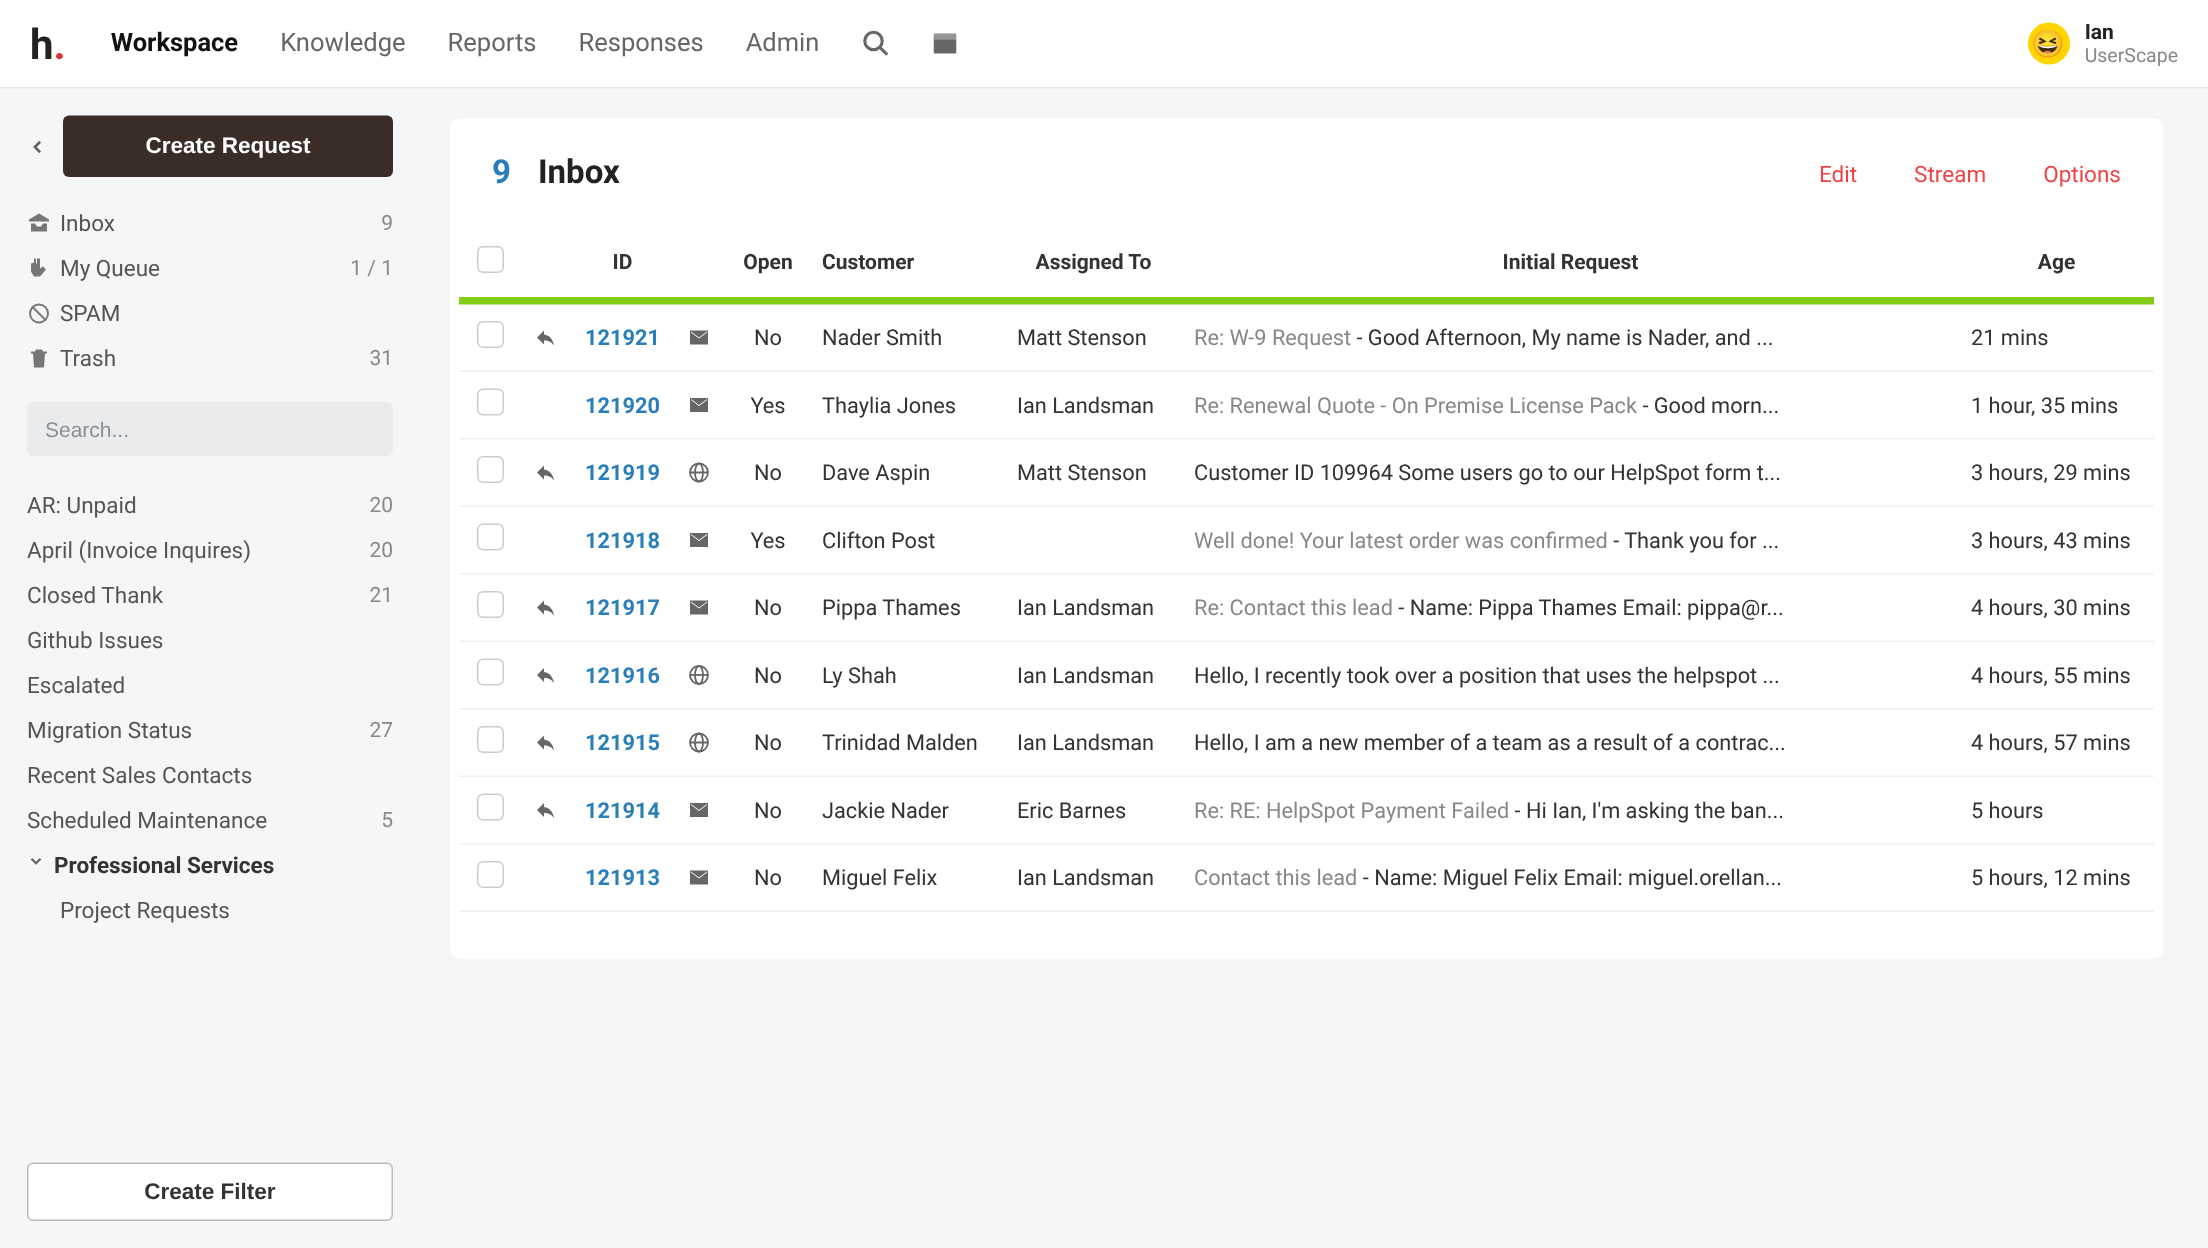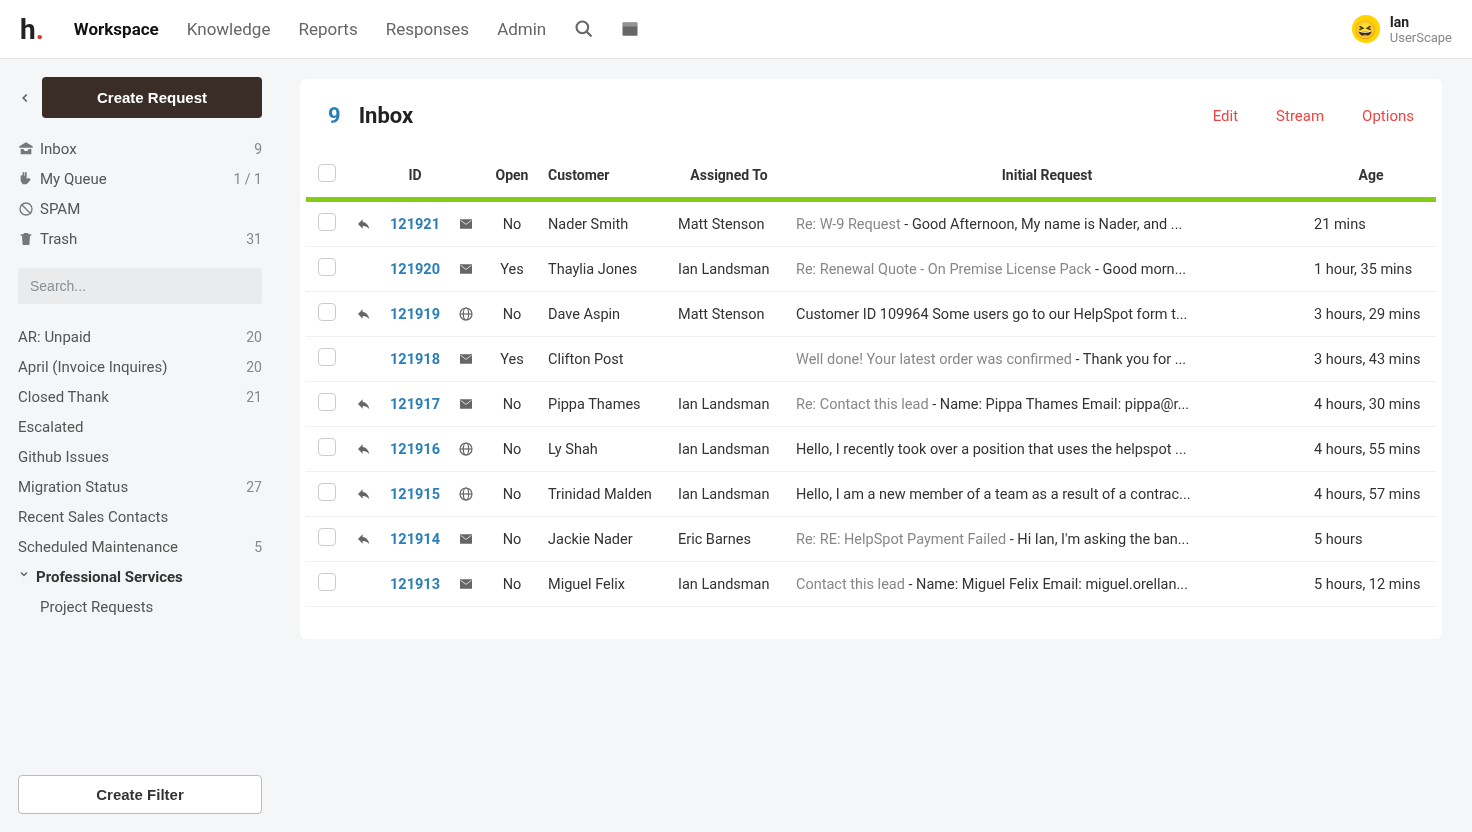--- a/index.html
+++ b/index.html
@@ -163,25 +163,25 @@
         </li>
         <li class="filter-item">
           <span class="label">April (Invoice Inquires)</span>
           <span class="count">20</span>
         </li>
         <li class="filter-item">
           <span class="label">Closed Thank</span>
           <span class="count">21</span>
         </li>
         <li class="filter-item">
+          <span class="label">Github Issues</span>
+          <span class="count"></span>
+        </li>
+        <li class="filter-item">
           <span class="label">Escalated</span>
-          <span class="count"></span>
-        </li>
-        <li class="filter-item">
-          <span class="label">Github Issues</span>
           <span class="count"></span>
         </li>
         <li class="filter-item">
           <span class="label">Migration Status</span>
           <span class="count">27</span>
         </li>
         <li class="filter-item">
           <span class="label">Recent Sales Contacts</span>
           <span class="count"></span>
         </li>

